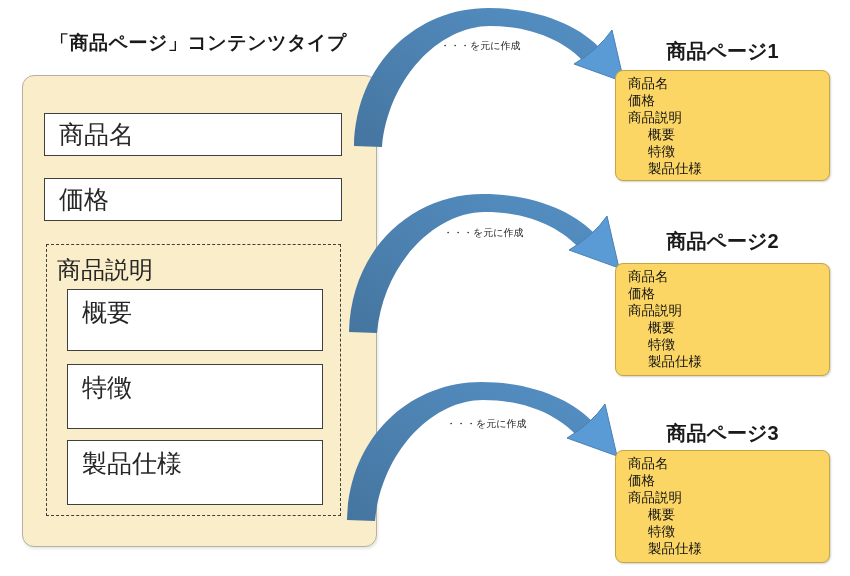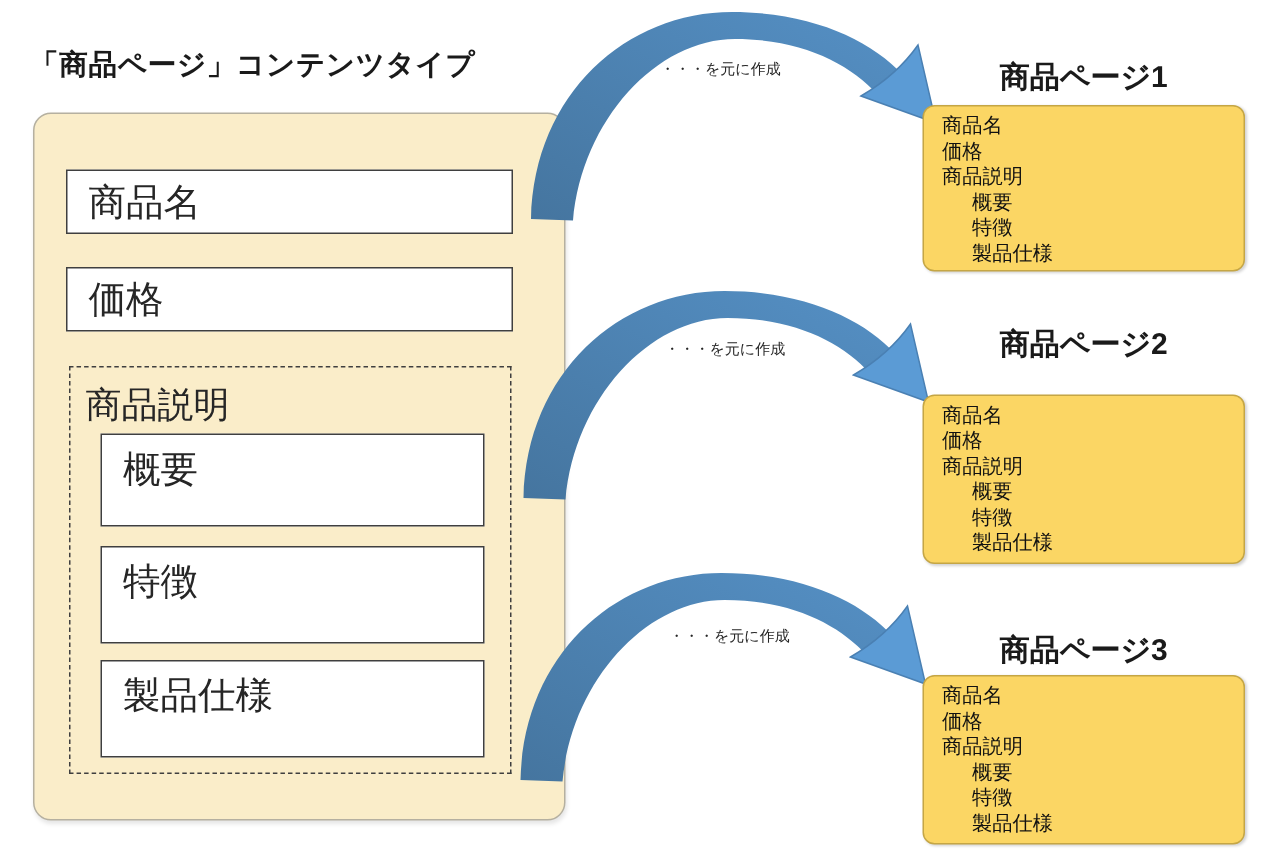--- a/index.html
+++ b/index.html
@@ -15,21 +15,21 @@
   body{
     width:850px;height:576px;position:relative;overflow:hidden;
     font-family:"Liberation Sans","DejaVu Sans",sans-serif;
     color:var(--text);
   }
   .abs{position:absolute;}
 
   
   .main-title{
     left:20px;top:30px;width:357px;
-    text-align:left;font-size:19px;font-weight:700;letter-spacing:0.5px;
+    text-align:center;font-size:19px;font-weight:700;letter-spacing:0.5px;
   }
   .cream-panel{
     left:22px;top:75px;width:353px;height:470px;
     background:var(--cream);
     border:1px solid var(--cream-border);
     border-radius:12px;
     box-shadow:1px 2px 3px rgba(0,0,0,0.10);
   }
   .field{
     position:absolute;
@@ -62,21 +62,21 @@
   }
   .al-1{left:440px;top:39px;}
   .al-2{left:443px;top:226px;}
   .al-3{left:446px;top:417px;}
 
   
   .page-title{
     position:absolute;left:615px;width:215px;text-align:center;
     font-size:20px;font-weight:700;
   }
-  .pt-1{top:38px;text-align:center;} .pt-2{top:216px;} .pt-3{top:420px;}
+  .pt-1{top:38px;text-align:center;} .pt-2{top:228px;} .pt-3{top:420px;}
   .page-card{
     position:absolute;left:615px;width:215px;
     background:var(--gold);
     border:1px solid var(--gold-border);
     border-radius:8px;
     box-shadow:1px 1px 2px rgba(0,0,0,0.18);
     box-sizing:border-box;
     padding:4px 8px 0 12px;
   }
   .pc-1{top:70px;height:111px;}

